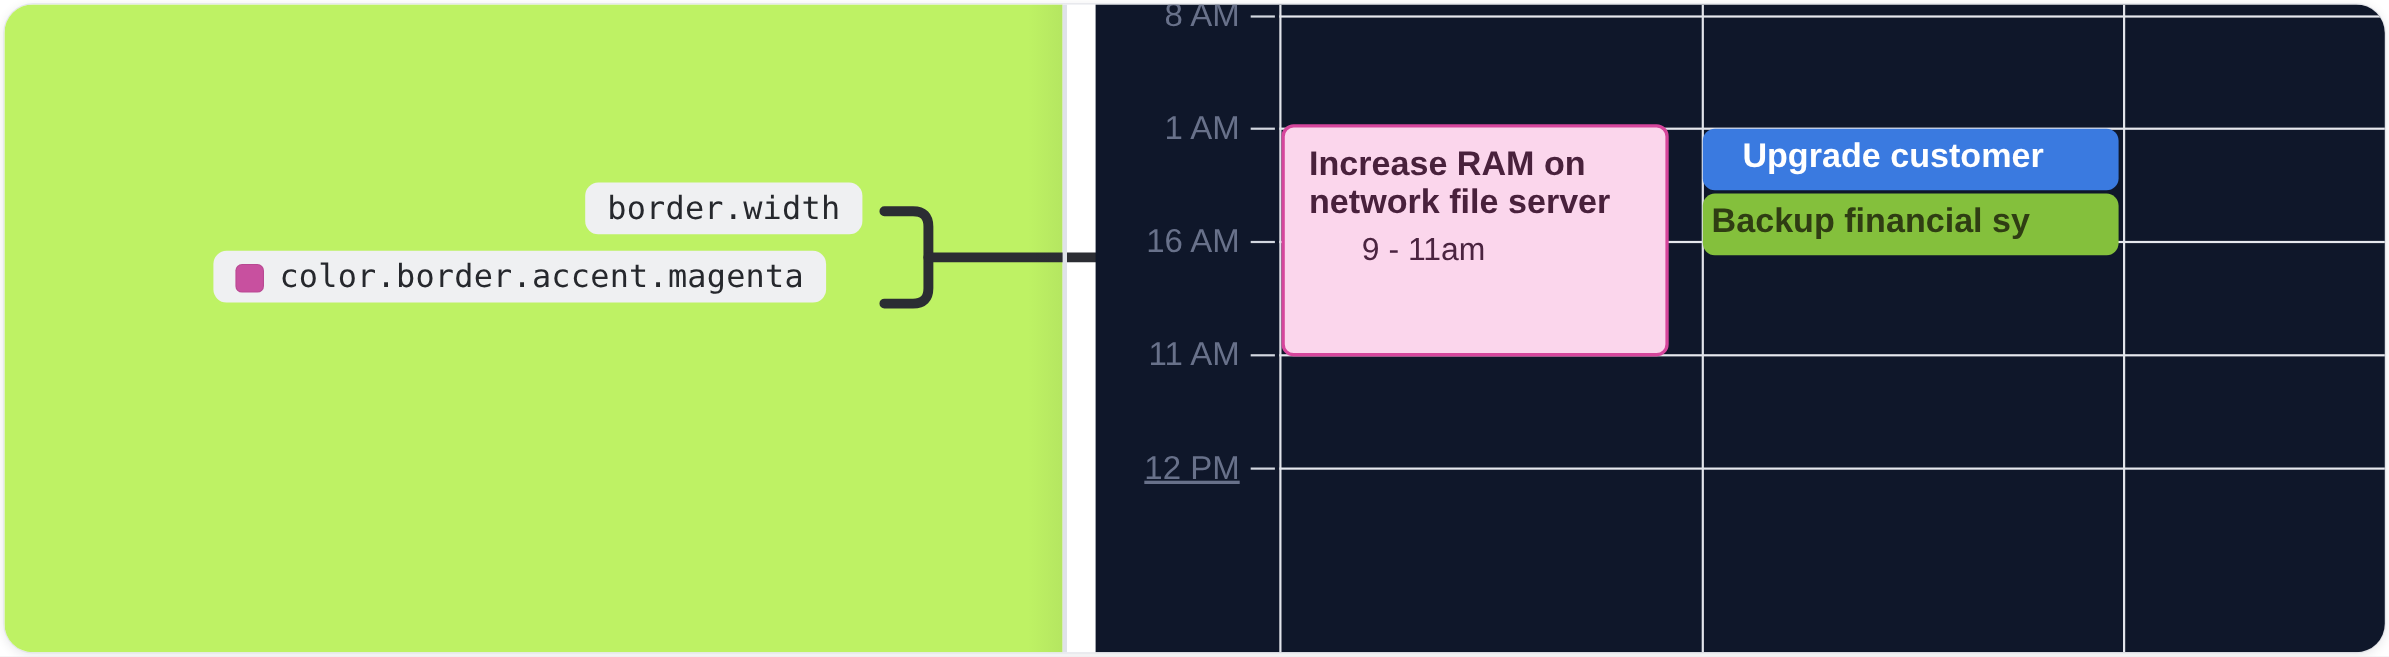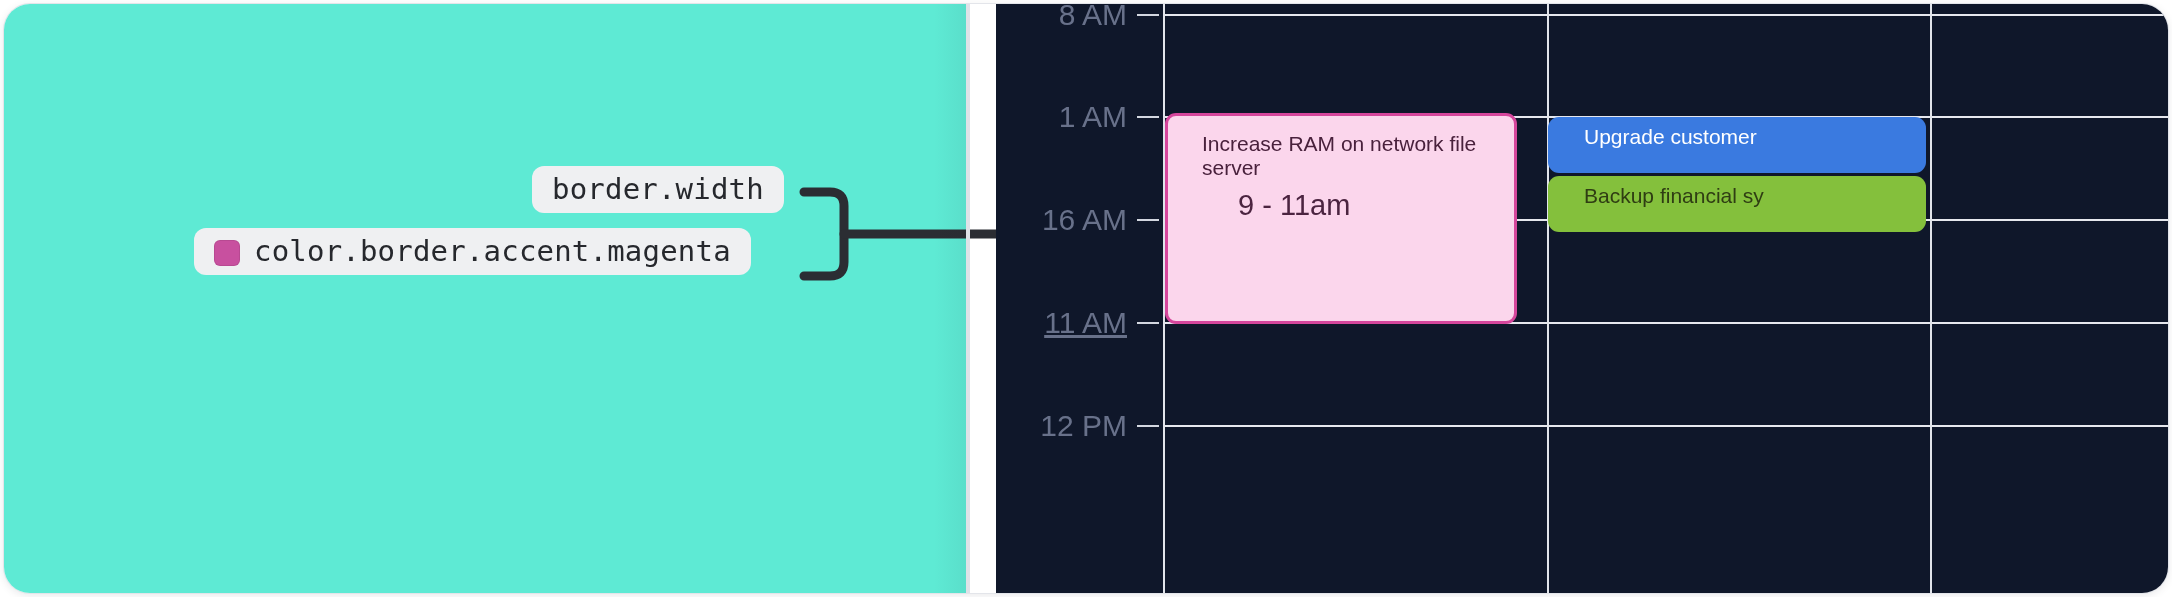--- a/index.html
+++ b/index.html
@@ -31,21 +31,21 @@
     overflow: hidden;
   }
 
   
   .annotation-panel {
     position: absolute;
     left: 0;
     top: 0;
     width: 962px;
     height: 589px;
-    background: #5eead4;
+    background: #bef264;
   }
 
   .panel-divider {
     position: absolute;
     left: 962px;
     top: 0;
     width: 4px;
     height: 589px;
     background: #dfe2e8;
   }
@@ -156,24 +156,23 @@
 
   
   .event {
     position: absolute;
     box-sizing: border-box;
     border-radius: 11px;
     overflow: hidden;
   }
 
   .event-title {
-    font-weight: normal;
-    font-size: 21px;
+    font-weight: bold;
+    font-size: 31px;
     line-height: 1.12;
-    margin-left: 12px;
   }
   .event-time {
     font-size: 29px;
     line-height: 1.2;
     margin-top: 9px;
     margin-left: 48px;
   }
 
   #event-ram {
     left: 169px;
@@ -186,31 +185,31 @@
   }
   #event-ram .event-title { color: #49213c; }
   #event-ram .event-time  { color: #4b2440; font-weight: normal; }
 
   #event-upgrade {
     left: 552px;
     top: 113px;
     width: 378px;
     height: 56px;
     background: #3a7ae0;
-    padding: 8px 24px;
+    padding: 8px 36px;
   }
   #event-upgrade .event-title { color: #ffffff; }
 
   #event-backup {
     left: 552px;
     top: 172px;
     width: 378px;
     height: 56px;
     background: #84c03c;
-    padding: 8px 24px;
+    padding: 8px 8px;
   }
   #event-backup .event-title { color: #2f3d13; }
 </style>
 </head>
 <body>
 
 <div id="stage">
   <div class="surface">
 
     <div class="annotation-panel">
@@ -237,23 +236,23 @@
 
     <div class="calendar">
 
       <div class="gutter" id="hour-gutter">
           <div class="hour-label" style="top: 11px;">8 AM</div>
           <div class="hour-tick" style="top: 11px;"></div>
           <div class="hour-label" style="top: 113px;">1 AM</div>
           <div class="hour-tick" style="top: 113px;"></div>
           <div class="hour-label" style="top: 216px;">16 AM</div>
           <div class="hour-tick" style="top: 216px;"></div>
-          <div class="hour-label" style="top: 319px; text-decoration: underline;">11 AM</div>
+          <div class="hour-label" style="top: 319px;">11 AM</div>
           <div class="hour-tick" style="top: 319px;"></div>
-          <div class="hour-label" style="top: 422px;">12 PM</div>
+          <div class="hour-label" style="top: 422px; text-decoration: underline;">12 PM</div>
           <div class="hour-tick" style="top: 422px;"></div>
         </div>
       <div id="grid-lines">
           <div class="grid-line" style="top: 10px;"></div>
           <div class="grid-line" style="top: 112px;"></div>
           <div class="grid-line" style="top: 215px;"></div>
           <div class="grid-line" style="top: 318px;"></div>
           <div class="grid-line" style="top: 421px;"></div>
         </div>
       <div id="col-lines">

